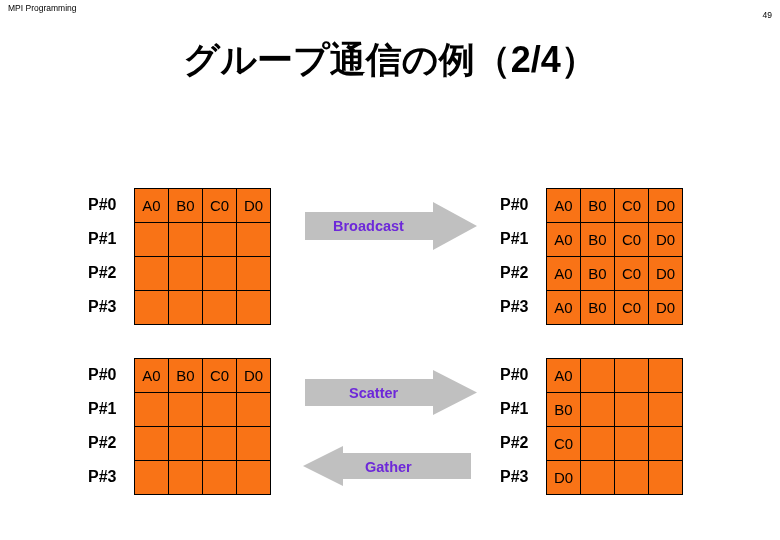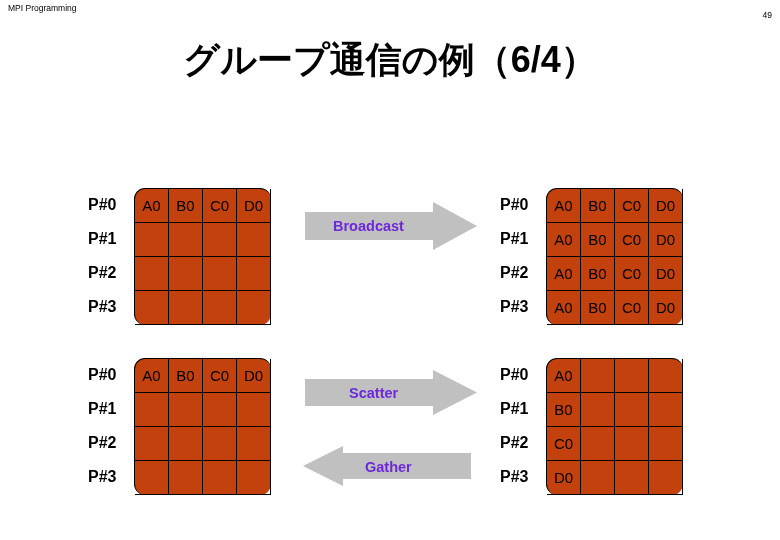--- a/index.html
+++ b/index.html
@@ -61,22 +61,21 @@
     font-size: 16px;
     font-weight: bold;
     line-height: 34px;
     padding-right: 4px;
     box-sizing: border-box;
     white-space: nowrap;
   }
   .grid {
     border-left: 1px solid #000;
     border-top: 1px solid #000;
-    background: #c2410c;
-    border-radius: 11px;
+    background: #f97316;
   }
   .grid-row {
     display: flex;
     height: 34px;
   }
   .cell {
     width: 34px;
     height: 34px;
     border-right: 1px solid #000;
     border-bottom: 1px solid #000;
@@ -119,21 +118,21 @@
 </style>
 </head>
 <body>
 
 <div id="header">
   <div id="header-title">MPI Programming</div>
   <div id="header-page">49</div>
   <div id="header-rule"></div>
 </div>
 
-<div id="slide-title">グループ通信の例（6/4）</div>
+<div id="slide-title">グループ通信の例（2/4）</div>
 
 <div class="table-with-labels" style="left:88px; top:188px;">
   <div class="label-col">
     <div class="proc-label">P#0</div>
     <div class="proc-label">P#1</div>
     <div class="proc-label">P#2</div>
     <div class="proc-label">P#3</div>
   </div>
   <div class="grid">
     <div class="grid-row">

